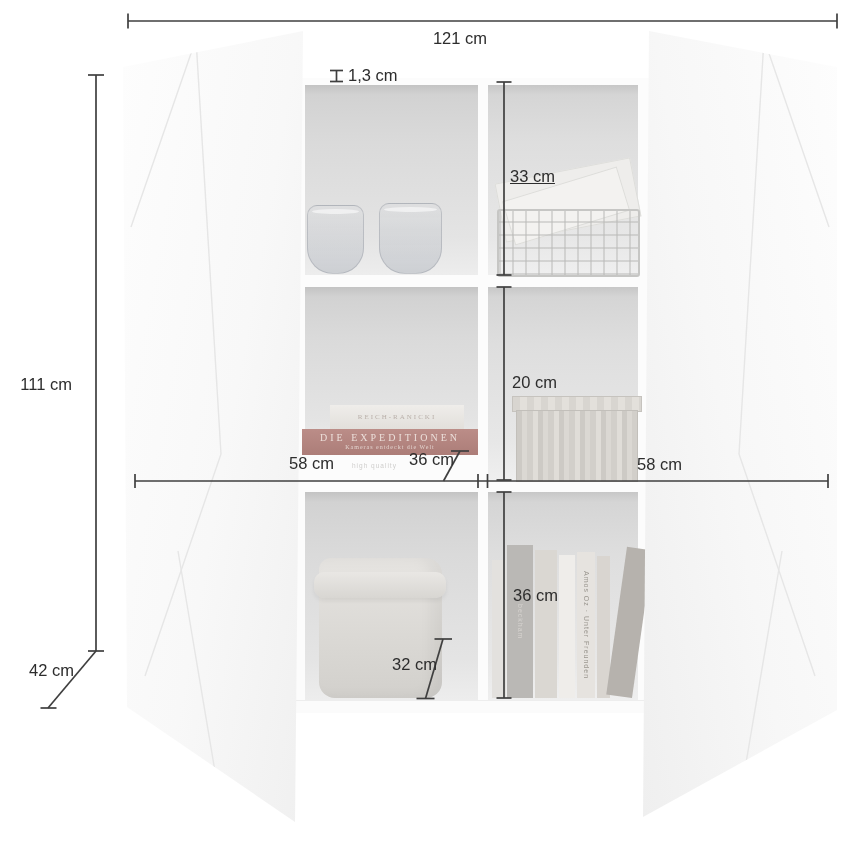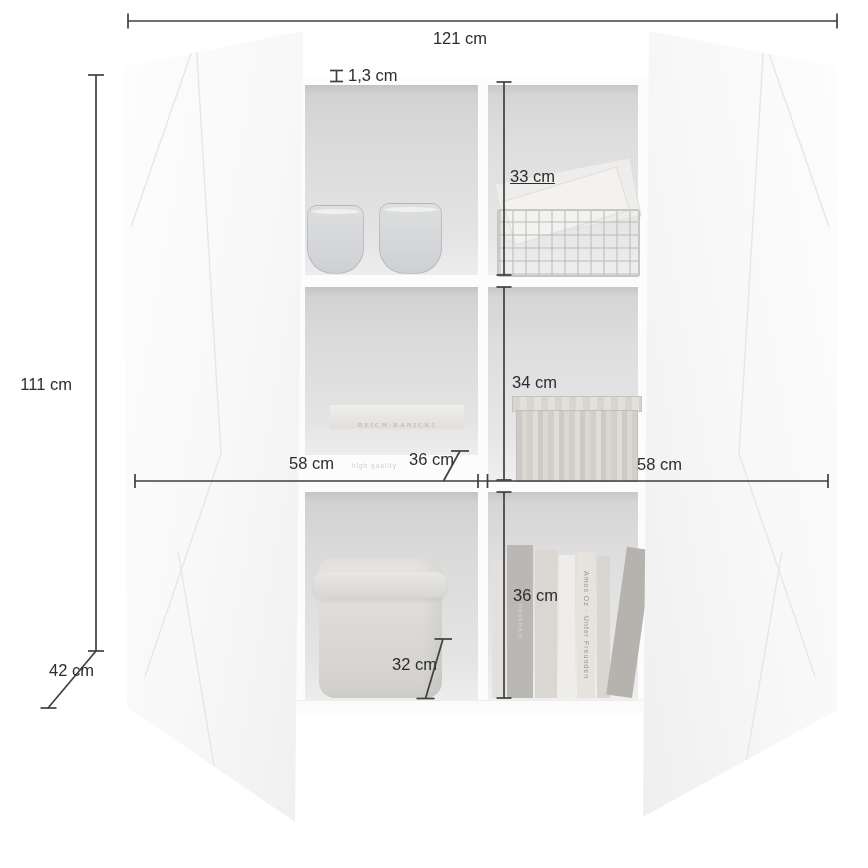--- a/index.html
+++ b/index.html
@@ -67,22 +67,26 @@
   <div class="comp" style="left:488px;top:492px;width:150px;height:208px;"></div>
   <div class="bottom-edge"></div>
 
   <div class="glass" style="left:307px;top:205px;width:55px;height:67px;"></div>
   <div class="glass" style="left:379px;top:203px;width:61px;height:69px;"></div>
 
   <div class="paper" style="left:499px;top:170px;width:136px;height:58px;transform:rotate(-11deg);"></div>
   <div class="paper" style="left:506px;top:183px;width:118px;height:44px;transform:rotate(-17deg);background:#f3f2f0;"></div>
   <div class="basket" style="left:497px;top:209px;width:139px;height:64px;"></div>
 
-  <div class="bookflat white" style="left:330px;top:405px;width:134px;height:24px;justify-content:flex-end;">
+  <div class="bookflat white" style="left:330px;top:405px;width:134px;height:24px;">
     <span class="bf-t1">REICH-RANICKI</span>
+  </div>
+  <div class="bookflat red" style="left:302px;top:429px;width:176px;height:26px;">
+    <span class="bf-t2">DIE EXPEDITIONEN</span>
+    <span class="bf-t3">Kameras entdeckt die Welt</span>
   </div>
   <span class="shelf-print" style="left:352px;top:462px;">high quality</span>
 
   <div class="mosaic-lid" style="left:512px;top:396px;width:128px;height:14px;"></div>
   <div class="mosaic" style="left:516px;top:410px;width:120px;height:70px;"></div>
 
   <div class="bag" style="left:319px;top:558px;width:123px;height:140px;"></div>
   <div class="bag-rim" style="left:314px;top:572px;width:132px;height:26px;"></div>
 
   <div class="bookv" style="left:492px;top:560px;width:14px;height:138px;background:#e3e1de;"></div>
@@ -156,23 +160,23 @@
         <path d="M451 451 H469"></path>
 
       <path d="M443 639 L425.5 698.5"></path>
         <path d="M434.5 639 H452"></path>
         <path d="M416.5 698.5 H434.5"></path>
     </g>
   </svg>
 
   <div class="dim-label center" style="left:410px;top:1px;width:100px;margin-top:28px;">121 cm</div>
   <div class="dim-label right-align" style="left:12px;top:351px;width:60px;margin-top:24px;">111 cm</div>
-  <div class="dim-label" style="left:29px;top:661px;margin-left:20px;">42 cm</div>
+  <div class="dim-label" style="left:29px;top:661px;">42 cm</div>
   <div class="dim-label" style="left:348px;top:66px;">1,3 cm</div>
   <div class="dim-label" style="left:510px;top:167px;text-decoration:underline;">33 cm</div>
-  <div class="dim-label" style="left:512px;top:373px;">34 cm</div>
+  <div class="dim-label" style="left:512px;top:373px;">20 cm</div>
   <div class="dim-label" style="left:513px;top:586px;">36 cm</div>
   <div class="dim-label" style="left:289px;top:454px;">58 cm</div>
   <div class="dim-label" style="left:409px;top:450px;">36 cm</div>
   <div class="dim-label" style="left:637px;top:455px;">58 cm</div>
   <div class="dim-label" style="left:392px;top:655px;">32 cm</div>
 
 </div>
 
 </body></html>

